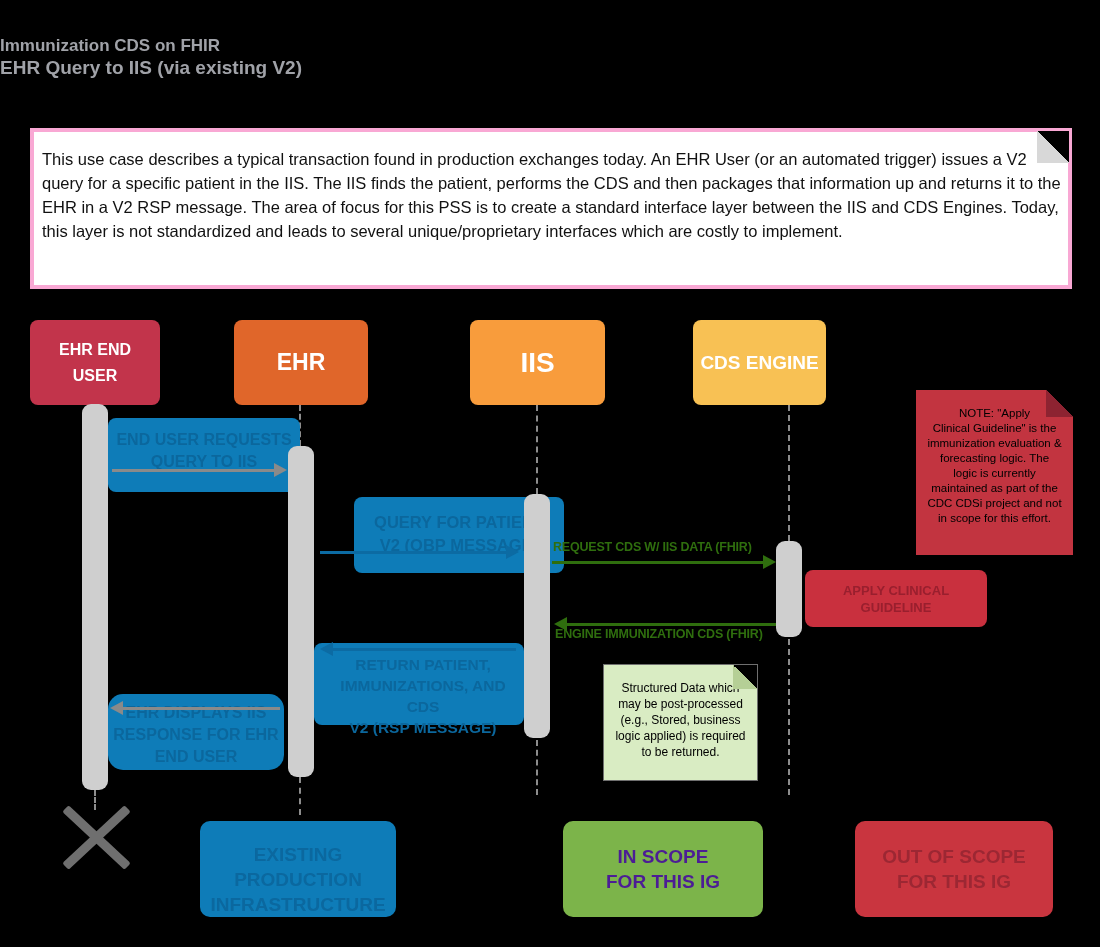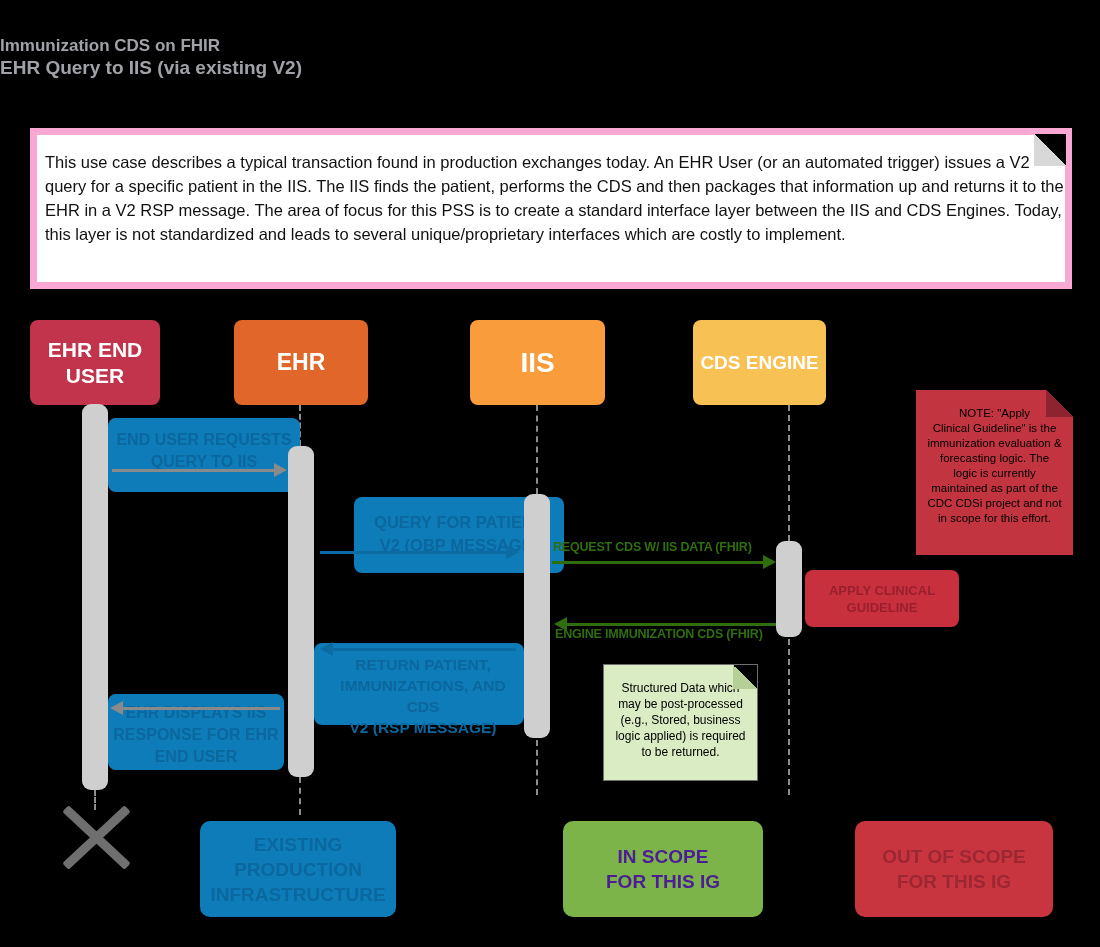--- a/index.html
+++ b/index.html
@@ -10,31 +10,31 @@
   .pre { white-space:pre-line; }
 
   
   .title-line { position:absolute; left:0; width:100%; color:#a0a2a8; font-weight:bold; }
   #title1 { top:36px; font-size:17px; }
   #title2 { top:57px; font-size:19px; }
   #title-date { top:86px; font-size:12px; font-weight:normal; }
 
   
   #desc-note { position:absolute; left:30px; top:128px; width:1042px; height:161px;
-               background:#ffffff; border:7px solid #f9a8d4; box-sizing:border-box; }
+               background:#ffffff; border:4px solid #f9a8d4; box-sizing:border-box; }
   #desc-note .fold { position:absolute; top:-1px; right:-1px; width:32px; height:32px;
                background:linear-gradient(to bottom left, #000 50%, #d8d8d8 50%); }
   #desc-text { position:absolute; left:8px; top:15px; width:1030px;
                font-size:16.5px; line-height:24px; color:#111; }
 
   
   .actor { position:absolute; top:320px; height:85px; border-radius:8px;
            display:flex; align-items:center; justify-content:center;
            color:#fff; font-weight:bold; text-align:center; z-index:2; }
-  #actor-enduser { left:30px;  width:130px; font-size:21px; line-height:26px; }
+  #actor-enduser { left:30px;  width:130px; font-size:16px; line-height:26px; }
   #actor-ehr     { left:234px; width:134px; font-size:23px; }
   #actor-iis     { left:470px; width:135px; font-size:28px; }
   #actor-cds     { left:693px; width:133px; font-size:19px; }
 
   
   .lifeline { position:absolute; width:0; border-left:2px dashed #8d8d8d; z-index:1; }
   #ll-ehr-top     { left:299px; top:405px; height:41px; }
   #ll-iis-top     { left:536px; top:405px; height:89px; }
   #ll-cds-top     { left:788px; top:405px; height:136px; }
   #ll-enduser-bot { left:94px;  top:790px; height:20px; }
@@ -51,21 +51,21 @@
 
   
   .msgbox { position:absolute; border-radius:8px; z-index:2; color:#0b679d;
             font-weight:bold; text-align:center; box-sizing:border-box; }
   #msg1 { left:108px; top:418px; width:192px; height:74px; font-size:16px;   line-height:22px; padding-top:11px; }
   #msg2 { left:314px; top:497px; width:210px; height:76px; font-size:16.5px; line-height:23px; padding-top:14px;margin-left:40px; }
   #msg3 { left:314px; top:643px; width:210px; height:82px; font-size:15.5px; line-height:21px; padding-top:11px; }
   #msg4 { left:108px; top:694px; width:176px; height:76px; font-size:16px;   line-height:22px; padding-top:8px; }
 
   
-  #msg-apply { position:absolute; left:805px; top:570px; width:154px; height:57px;
+  #msg-apply { position:absolute; left:805px; top:570px; width:182px; height:57px;
                border-radius:8px; z-index:2; color:#991f2e; font-size:13px; line-height:17px;
                font-weight:bold; text-align:center; padding-top:12px; box-sizing:border-box; }
 
   
   .hline { position:absolute; height:0; border-top:3px solid #8a8a8a; z-index:4; }
   .head  { position:absolute; width:0; height:0; z-index:4; }
   .head-r { border-top:7px solid transparent; border-bottom:7px solid transparent; border-left:13px solid #8a8a8a; }
   .head-l { border-top:7px solid transparent; border-bottom:7px solid transparent; border-right:13px solid #8a8a8a; }
   #arr1-line { left:112px; top:469px; width:166px; }
   #arr1-head { left:274px; top:463px; }
@@ -103,21 +103,21 @@
   #destroy-x { position:absolute; left:64px; top:807px; width:64px; height:60px; z-index:4; }
   #destroy-x .bar { position:absolute; left:-10px; top:26px; width:85px; height:9px;
                     background:#6f6f6f; border-radius:2px; }
   #destroy-x .bar.a { transform:rotate(43deg); }
   #destroy-x .bar.b { transform:rotate(-43deg); }
 
   
   .legend { position:absolute; top:821px; height:96px; border-radius:10px; z-index:2;
             display:flex; align-items:center; justify-content:center;
             font-weight:bold; font-size:19px; line-height:25px; text-align:center; }
-  #legend-existing { left:200px; width:196px; color:#0b689f; }
+  #legend-existing { left:200px; width:196px; color:#0b689f;align-items:flex-end; }
   #legend-inscope  { left:563px; width:200px; color:#4c1d95; }
   #legend-outscope { left:855px; width:198px; color:#9c2733; }
 </style>
 </head>
 <body>
 
 <div id="canvas">
 
   <div class="title-line" id="title1">Immunization CDS on FHIR</div>
   <div class="title-line" id="title2">EHR Query to IIS (via existing V2)</div>
@@ -149,21 +149,21 @@
     <span class="pre">CDS ENGINE</span>
   </div>
 
   <div class="msgbox pre" id="msg1" style="background-color: rgb(14, 124, 184);">END USER REQUESTS
 QUERY TO IIS</div>
   <div class="msgbox pre" id="msg2" style="background-color: rgb(14, 124, 184);">QUERY FOR PATIENT
 V2 (QBP MESSAGE)</div>
   <div class="msgbox pre" id="msg3" style="background-color: rgb(14, 124, 184); padding-left: 8px;">RETURN PATIENT,
 IMMUNIZATIONS,  AND CDS
 V2 (RSP MESSAGE)</div>
-  <div class="msgbox pre" id="msg4" style="background-color: rgb(14, 124, 184);">EHR DISPLAYS IIS
+  <div class="msgbox pre" id="msg4" style="background-color: rgb(14, 124, 184); border-radius: 15px;">EHR DISPLAYS IIS
 RESPONSE  FOR EHR
 END USER</div>
 
   <div class="pre" id="msg-apply" style="background-color: rgb(201, 48, 62);">APPLY CLINICAL
 GUIDELINE</div>
 
   <div class="activation" id="act-enduser" style="background-color: rgb(207, 207, 207);"></div>
   <div class="activation" id="act-ehr" style="background-color: rgb(207, 207, 207);"></div>
   <div class="activation" id="act-iis" style="background-color: rgb(207, 207, 207);"></div>
   <div class="activation" id="act-cds" style="background-color: rgb(207, 207, 207);"></div>

